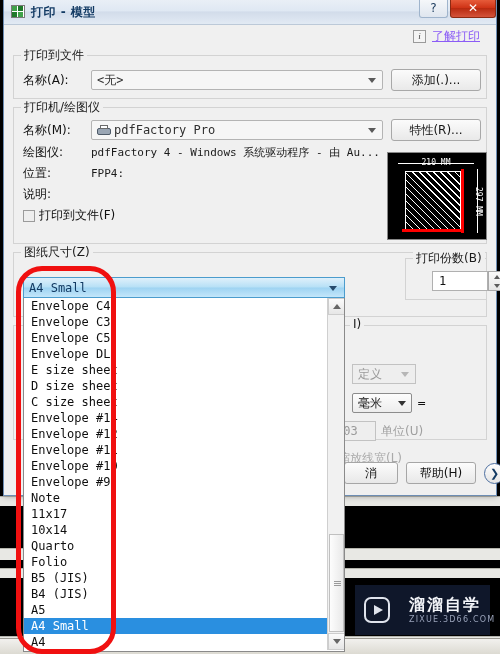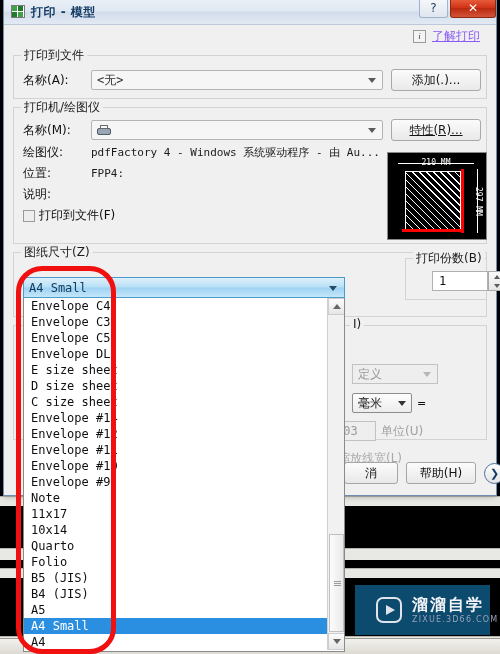--- a/index.html
+++ b/index.html
@@ -310,22 +310,22 @@
     width: 100px; height: 388px;
     border: 5px solid #f01010;
     border-radius: 26px;
     z-index: 60; pointer-events: none;
   }
 
   
   .watermark {
     position: absolute; left: 355px; top: 585px;
     width: 135px; height: 50px;
-    background: #0c4a6e;
-    display: flex; align-items: center; gap: 10px; padding-left: 21px;
+    background: #0f172a;
+    display: flex; align-items: center; gap: 19px; padding-left: 9px;
     z-index: 50;
   }
   .wm-logo {
     width: 26px; height: 26px; border: 2px solid #dfe3ec; border-radius: 7px;
     display:flex; align-items:center; justify-content:center; flex:none;
   }
   .wm-logo::after {
     content:''; width:0;height:0;
     border-top:5px solid transparent;border-bottom:5px solid transparent;border-left:9px solid #dfe3ec;
     margin-left:2px;
@@ -392,23 +392,24 @@
       <div class="group" style="height:137px;">
         <span class="legend">打印机/绘图仪</span>
 
         <div class="row" style="margin:10px 0 0 9px;">
           <span class="lbl" style="width:68px;">名称(M):</span>
           <div class="combo" style="width:292px;">
             <span class="printer-icon">
                 <span class="body"></span>
                 <span class="paper"></span>
               </span>
+            <span>pdfFactory Pro</span>
             <span class="arrow"></span>
           </div>
-          <div class="btn" style="width:90px;margin-left:8px;text-decoration:underline;">特性(R)...</div>
+          <div class="btn" style="width:90px;margin-left:8px;">特性(R)...</div>
         </div>
 
         <div class="row" style="margin-left:9px;height:21px;">
           <span class="lbl" style="width:68px;">绘图仪:</span>
           <span class="mono">pdfFactory 4 - Windows 系统驱动程序 - 由 Au...</span>
         </div>
 
         <div class="row" style="margin-left:9px;height:21px;">
           <span class="lbl" style="width:68px;">位置:</span>
           <span class="mono">FPP4:</span>
@@ -452,21 +453,21 @@
           <span>1</span>
           <span class="btns">
             <span class="up"></span>
             <span class="dn"></span>
           </span>
         </div>
       </div>
     </div>
 
     <div style="position:absolute;left:348px;top:364px;width:146px;">
-      <div class="ro-box" style="width:86px;">
+      <div class="ro-box" style="width:64px;">
         <span>定义</span>
         <span class="arrow"></span>
       </div>
       <div style="display:flex;align-items:center;gap:5px;margin-top:9px;">
         <div class="unit-combo">
           <span>毫米</span>
           <span class="arrow"></span>
         </div>
         <span class="lbl" style="font-size:11px;">=</span>
       </div>

